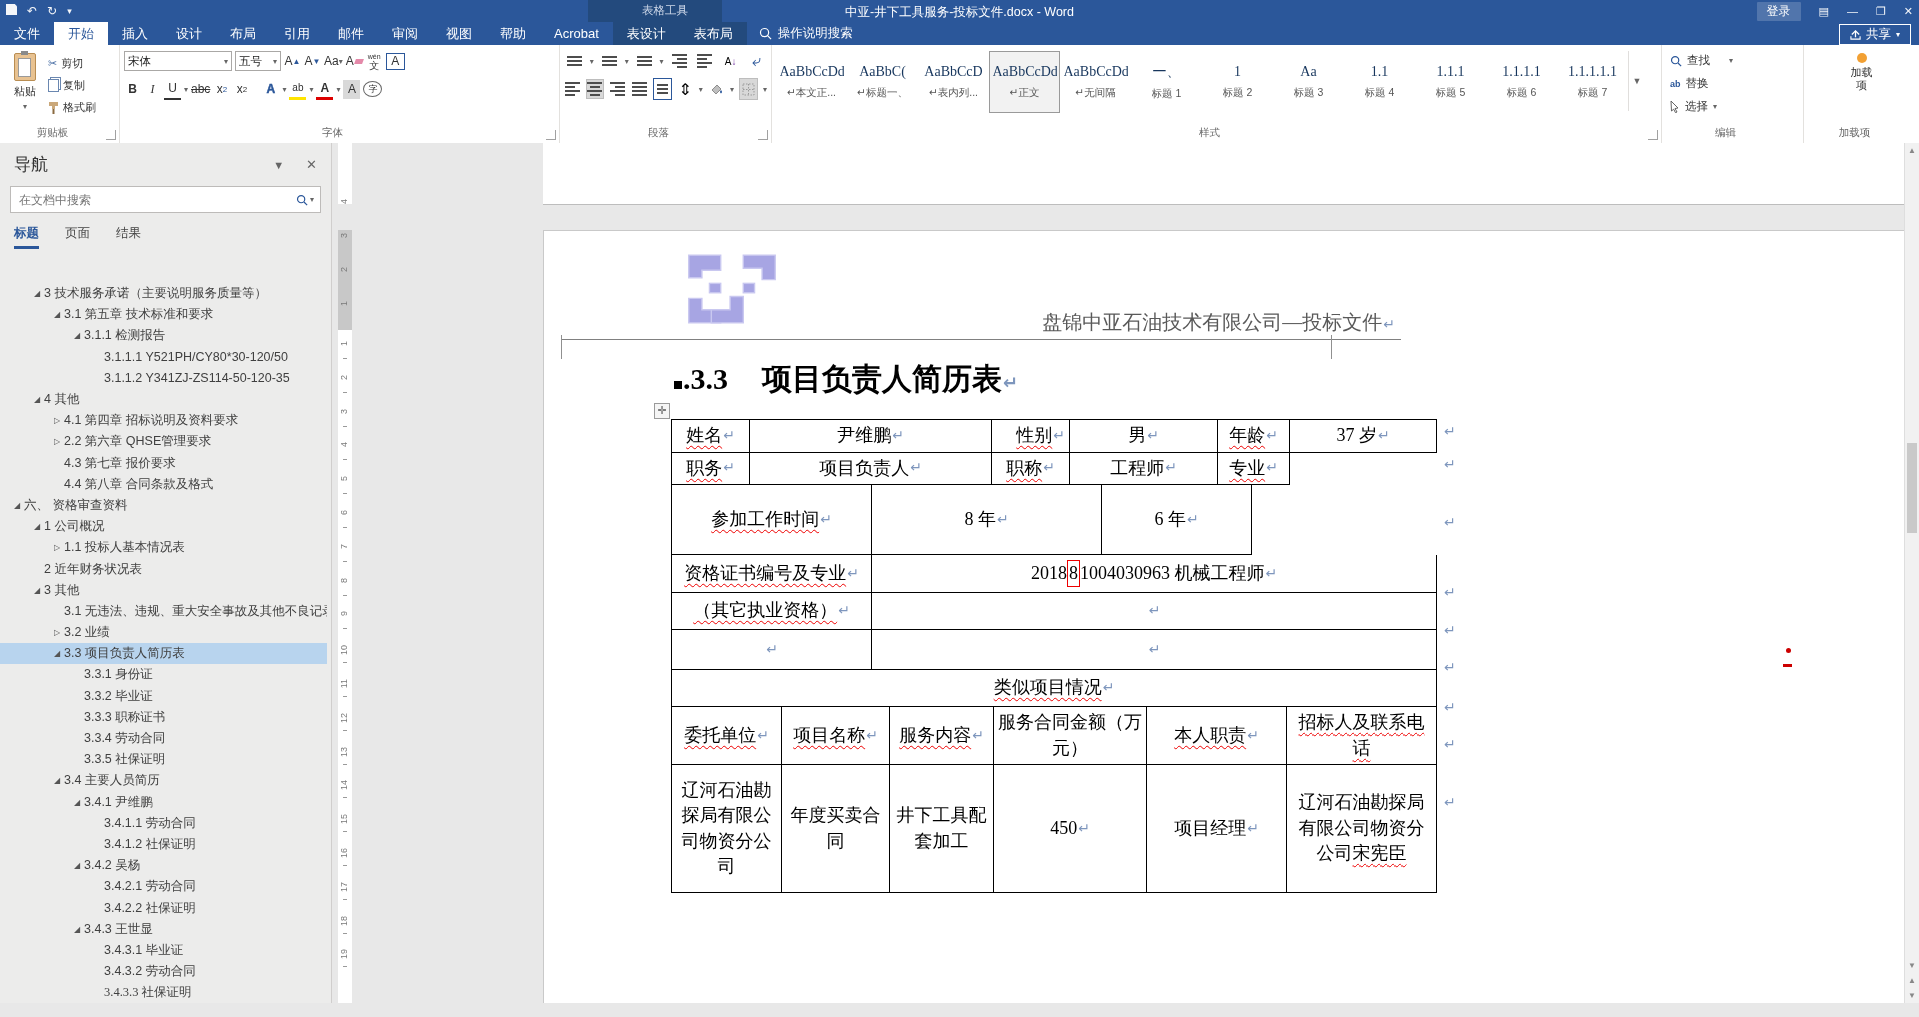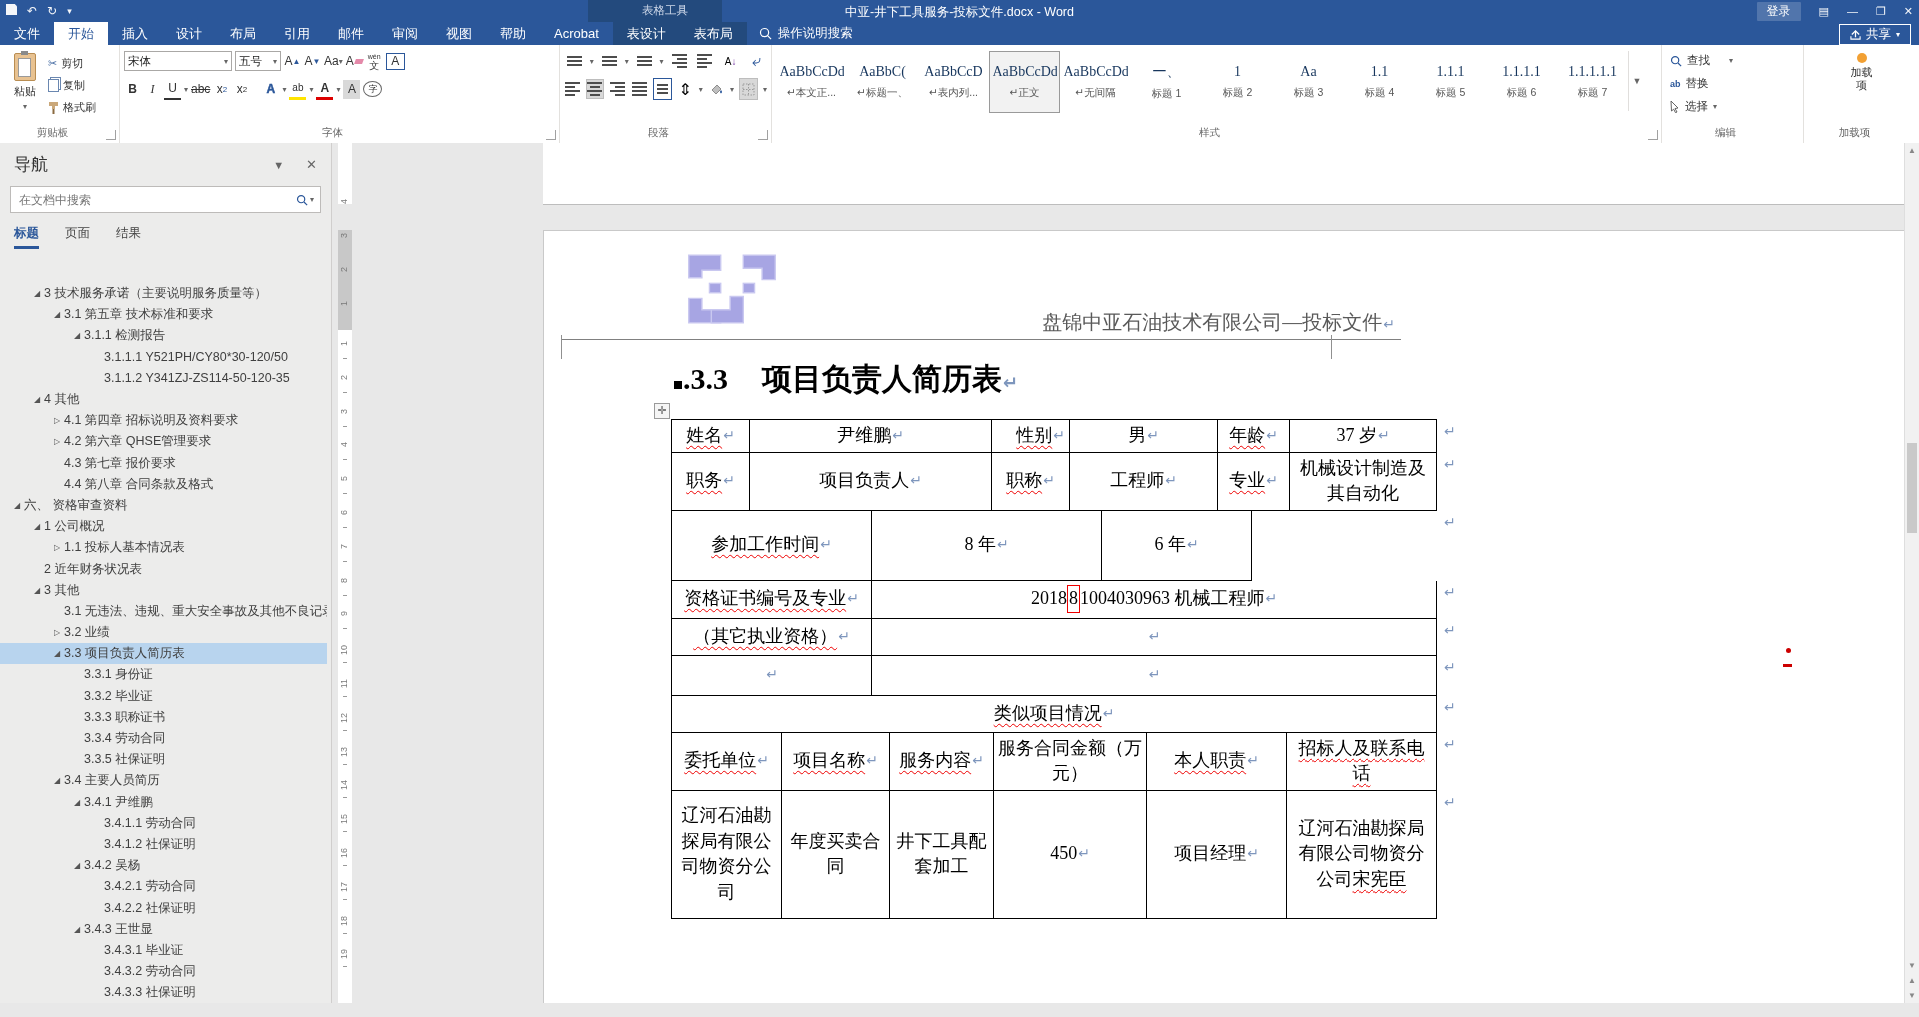--- a/index.html
+++ b/index.html
@@ -571,21 +571,21 @@
           <div class="titem" style="padding-left: 30px;">
             <span class="arr">◢</span>
             <span>4 其他</span>
           </div>
           <div class="titem" style="padding-left: 50px;">
             <span class="arr">▷</span>
             <span>4.1 第四章  招标说明及资料要求</span>
           </div>
           <div class="titem" style="padding-left: 50px;">
             <span class="arr">▷</span>
-            <span>4.2 第六章  QHSE管理要求</span>
+            <span>2.2 第六章  QHSE管理要求</span>
           </div>
           <div class="titem" style="padding-left: 50px;">
             <span class="arr"></span>
             <span>4.3 第七章  报价要求</span>
           </div>
           <div class="titem" style="padding-left: 50px;">
             <span class="arr"></span>
             <span>4.4 第八章  合同条款及格式</span>
           </div>
           <div class="titem" style="padding-left: 10px;">
@@ -673,21 +673,21 @@
             <span>3.4.3 王世显</span>
           </div>
           <div class="titem" style="padding-left: 90px;">
             <span class="arr"></span>
             <span>3.4.3.1 毕业证</span>
           </div>
           <div class="titem" style="padding-left: 90px;">
             <span class="arr"></span>
             <span>3.4.3.2 劳动合同</span>
           </div>
-          <div class="titem" style="padding-left: 90px;">
+          <div class="titem" style="padding-left: 90px; font-family: Liberation Serif, serif;">
             <span class="arr"></span>
             <span>3.4.3.3 社保证明</span>
           </div>
         </div>
     </div>
 
     <div id="docarea">
       <div id="vruler">
           <div class="vseg" style="top: 0px; height: 61px; background: rgb(255, 255, 255);"></div>
           <div class="vseg" style="top: 87px; height: 100px; background: rgb(200, 200, 200);"></div>
@@ -804,23 +804,20 @@
                   <span class="pc">↵</span>
                 </div>
               <div class="tc" style="width:148px;">
                   <span>工程师</span>
                   <span class="pc">↵</span>
                 </div>
               <div class="tc" style="width:72px;">
                   <span class="sp1">专业</span>
                   <span class="pc">↵</span>
                 </div>
-              <div class="tc" style="width:147px;">
-                  <span class="inner">机械设计制造及其自动化</span>
-                </div>
             </div>
             <div class="trow">
               <div class="tc" style="width:200px;height:70px;">
                   <span class="sp1">参加工作时间</span>
                   <span class="pc">↵</span>
                 </div>
               <div class="tc" style="width:230px;">
                   <span>8 年</span>
                   <span class="pc">↵</span>
                 </div>

